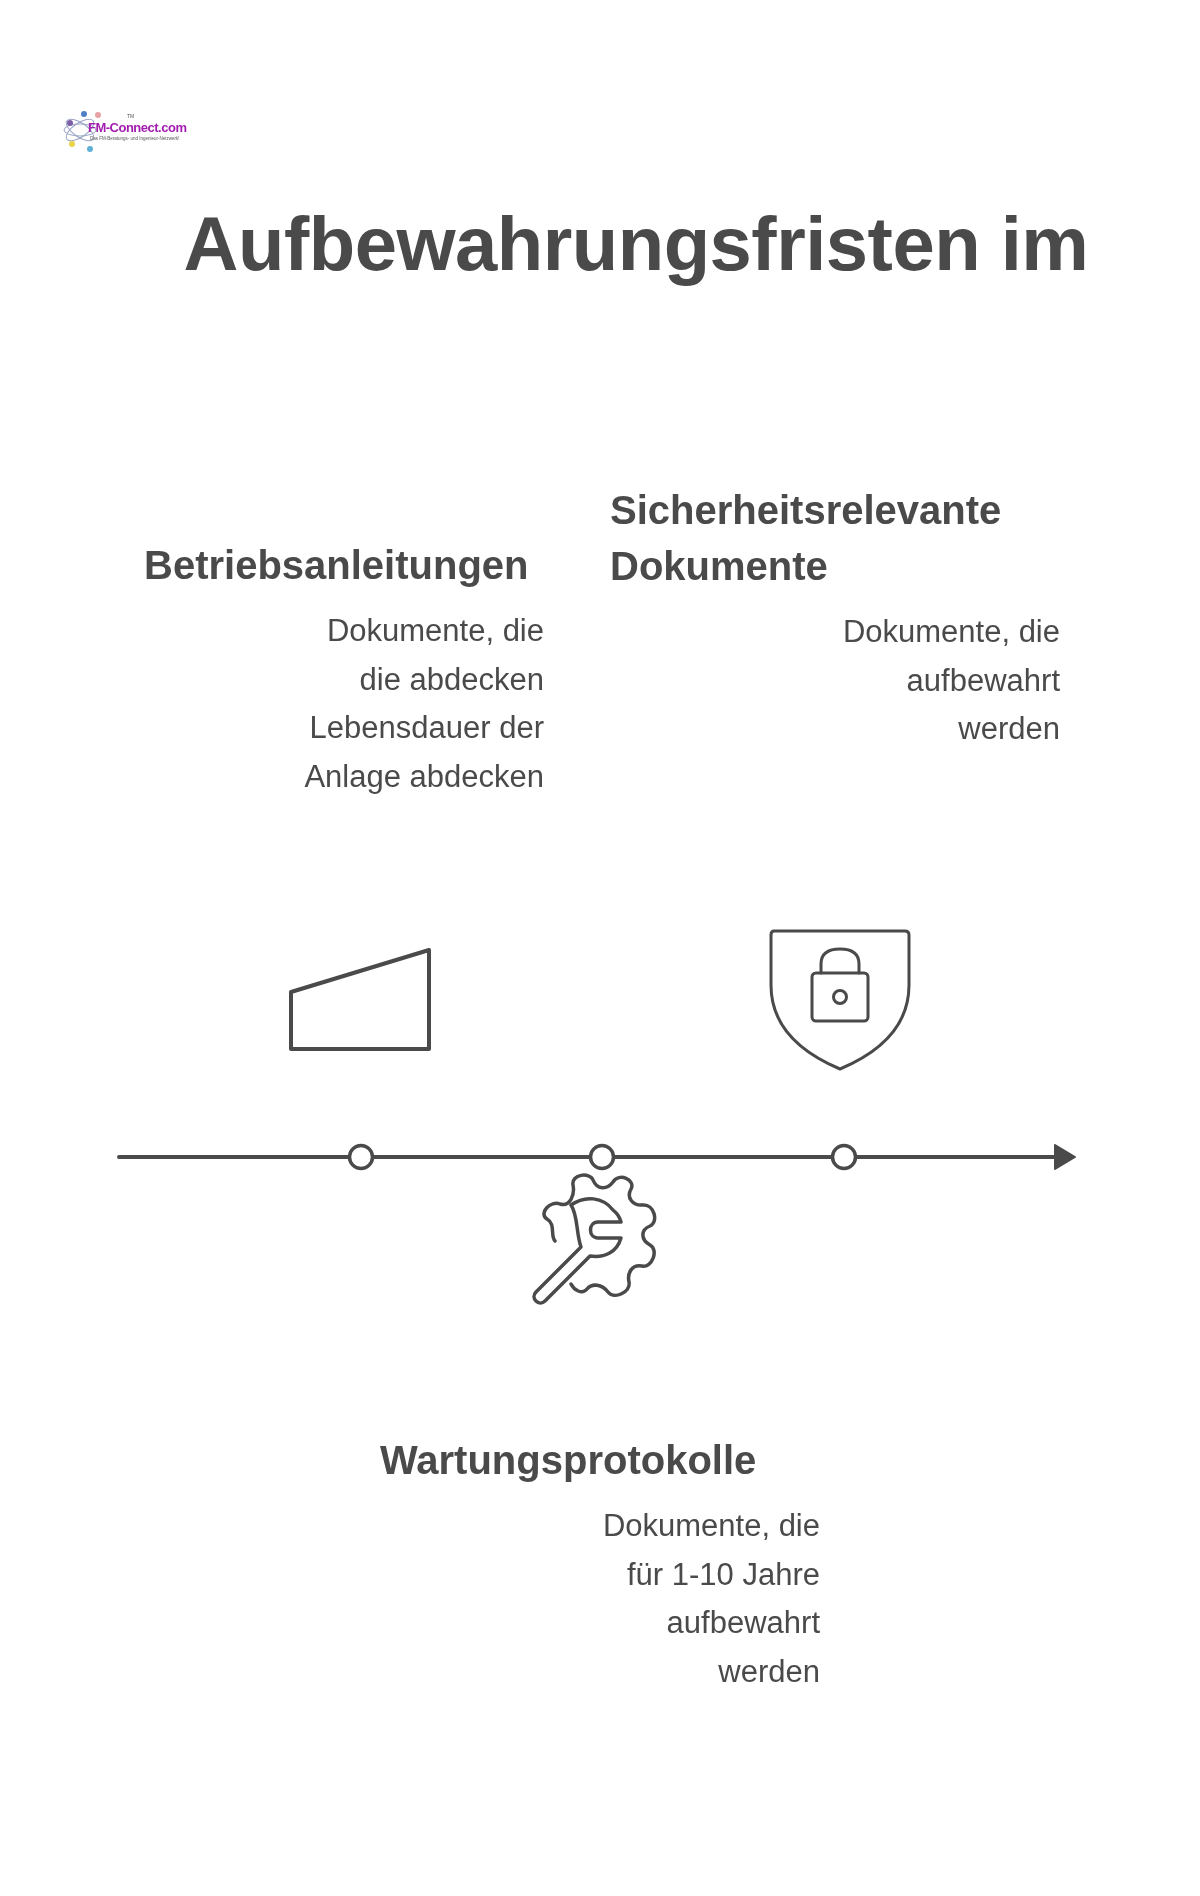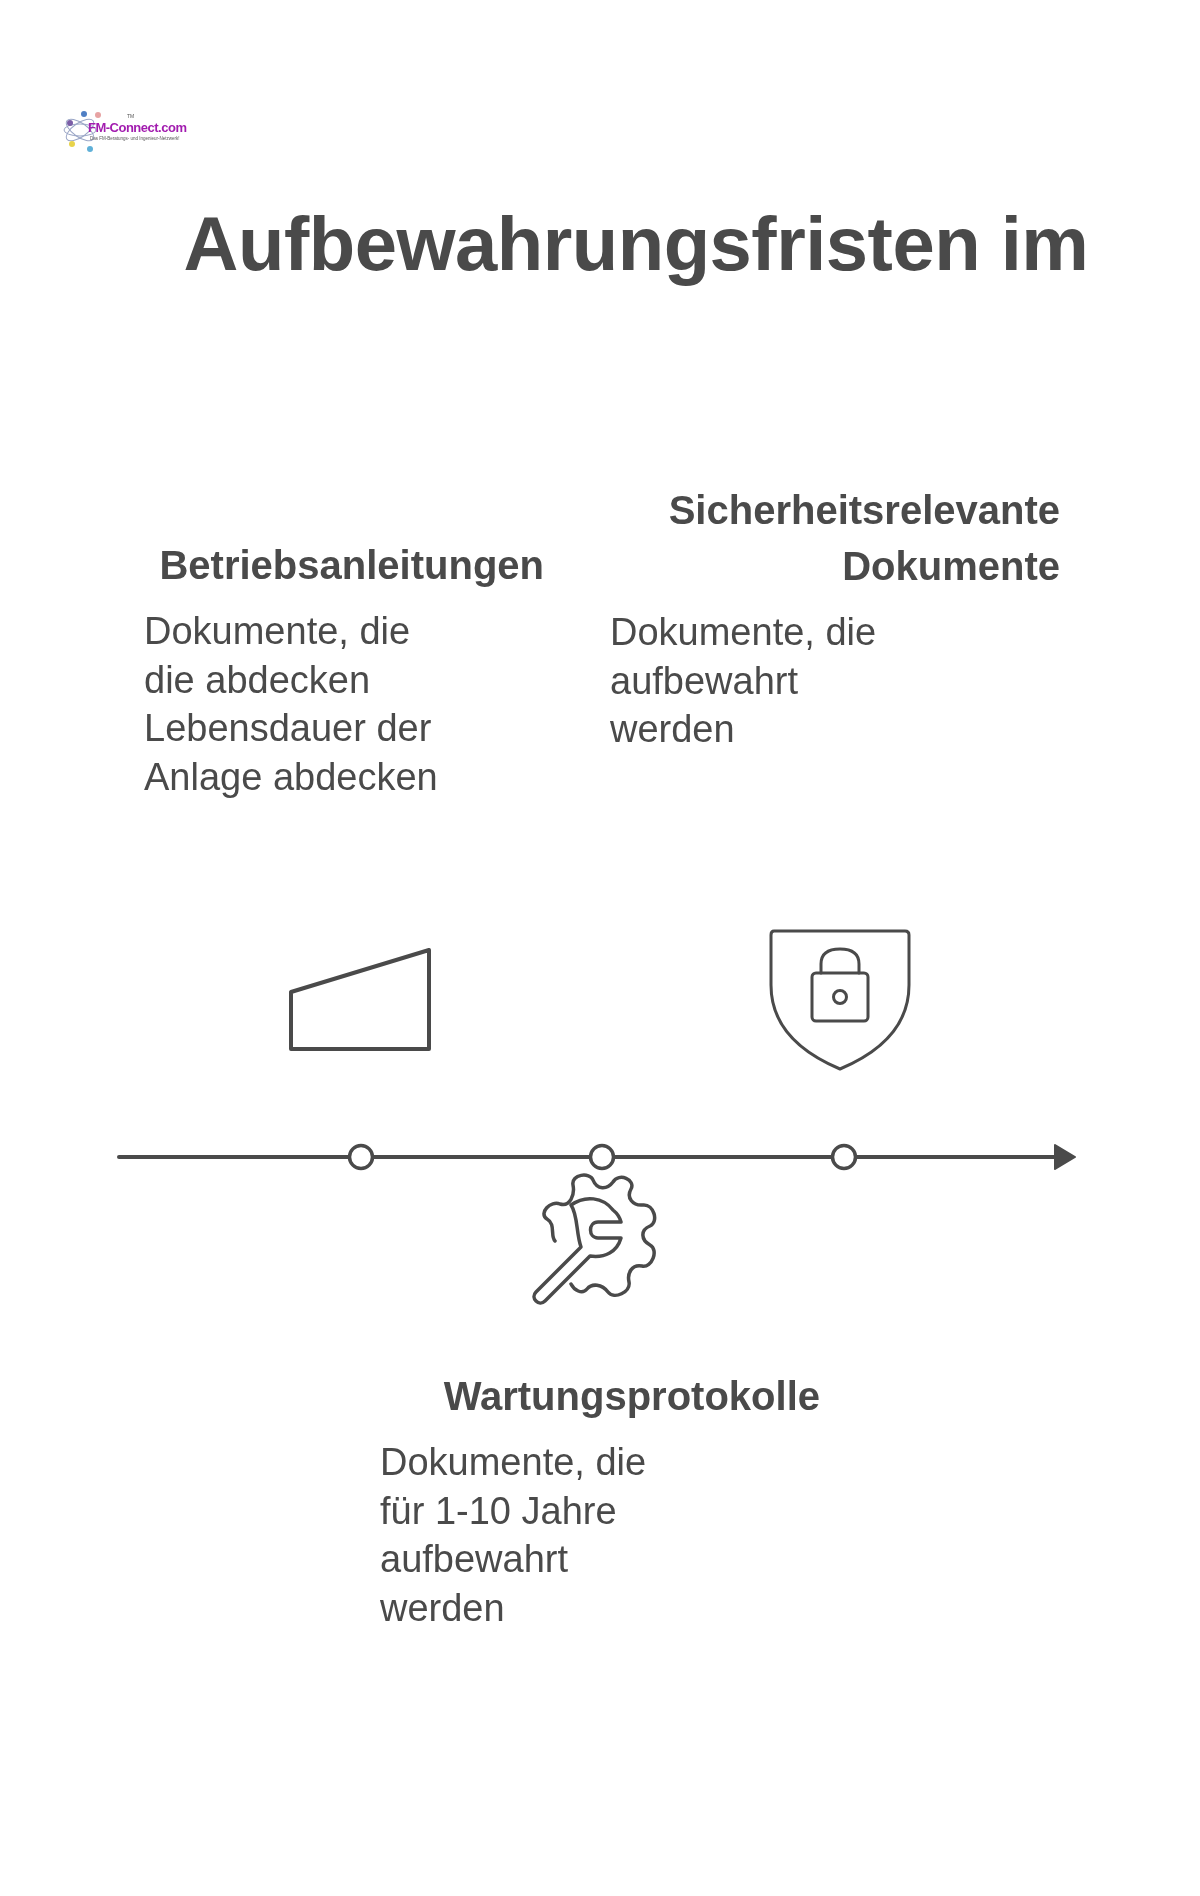--- a/index.html
+++ b/index.html
@@ -3,22 +3,22 @@
   <meta charset="utf-8">
   <style>
     html, body { margin: 0; padding: 0; background: #ffffff; }
     body { width: 1200px; height: 1896px; position: relative; overflow: hidden;
            font-family: "Liberation Sans", "DejaVu Sans", sans-serif; color: #4a4a4a; }
     .abs { position: absolute; }
     .logo { left: 60px; top: 100px; width: 115px; height: 60px; }
     .title { left: 0; width: 1200px; top: 196px; text-align: center;
              font-size: 76px; font-weight: bold; line-height: 95px; letter-spacing: -0.5px; margin-left: 36px; }
     .title div { white-space: nowrap; }
-    .heading { font-size: 40px; font-weight: bold; line-height: 56px; text-align: right; white-space: nowrap; }
-    .body { font-size: 38px; line-height: 48.5px; text-align: left; white-space: nowrap; }
+    .heading { font-size: 40px; font-weight: bold; line-height: 56px; text-align: left; white-space: nowrap; }
+    .body { font-size: 31px; line-height: 48.5px; text-align: right; white-space: nowrap; }
     .col-left { left: 144px; width: 400px; }
     .col-right { left: 610px; width: 450px; }
     .col-bottom { left: 380px; width: 440px; }
     svg.diagram { position: absolute; left: 0; top: 0; }
   </style>
 </head>
 <body>
 
 <div class="abs logo">
   <svg width="115" height="60" viewBox="0 0 115 60">
@@ -55,21 +55,21 @@
     <div>Sicherheitsrelevante</div>
     <div>Dokumente</div>
   </div>
   <div class="body" style="margin-top:14px;">
     <div>Dokumente, die</div>
     <div>aufbewahrt</div>
     <div>werden</div>
   </div>
 </div>
 
-<div class="abs col-bottom" style="top:1368px;">
+<div class="abs col-bottom" style="top:1432px;">
   <div class="heading">Wartungsprotokolle</div>
   <div class="body" style="margin-top:14px;">
     <div>Dokumente, die</div>
     <div>für 1-10 Jahre</div>
     <div>aufbewahrt</div>
     <div>werden</div>
   </div>
 </div>
 
 <svg class="diagram" width="1200" height="1896" viewBox="0 0 1200 1896">

